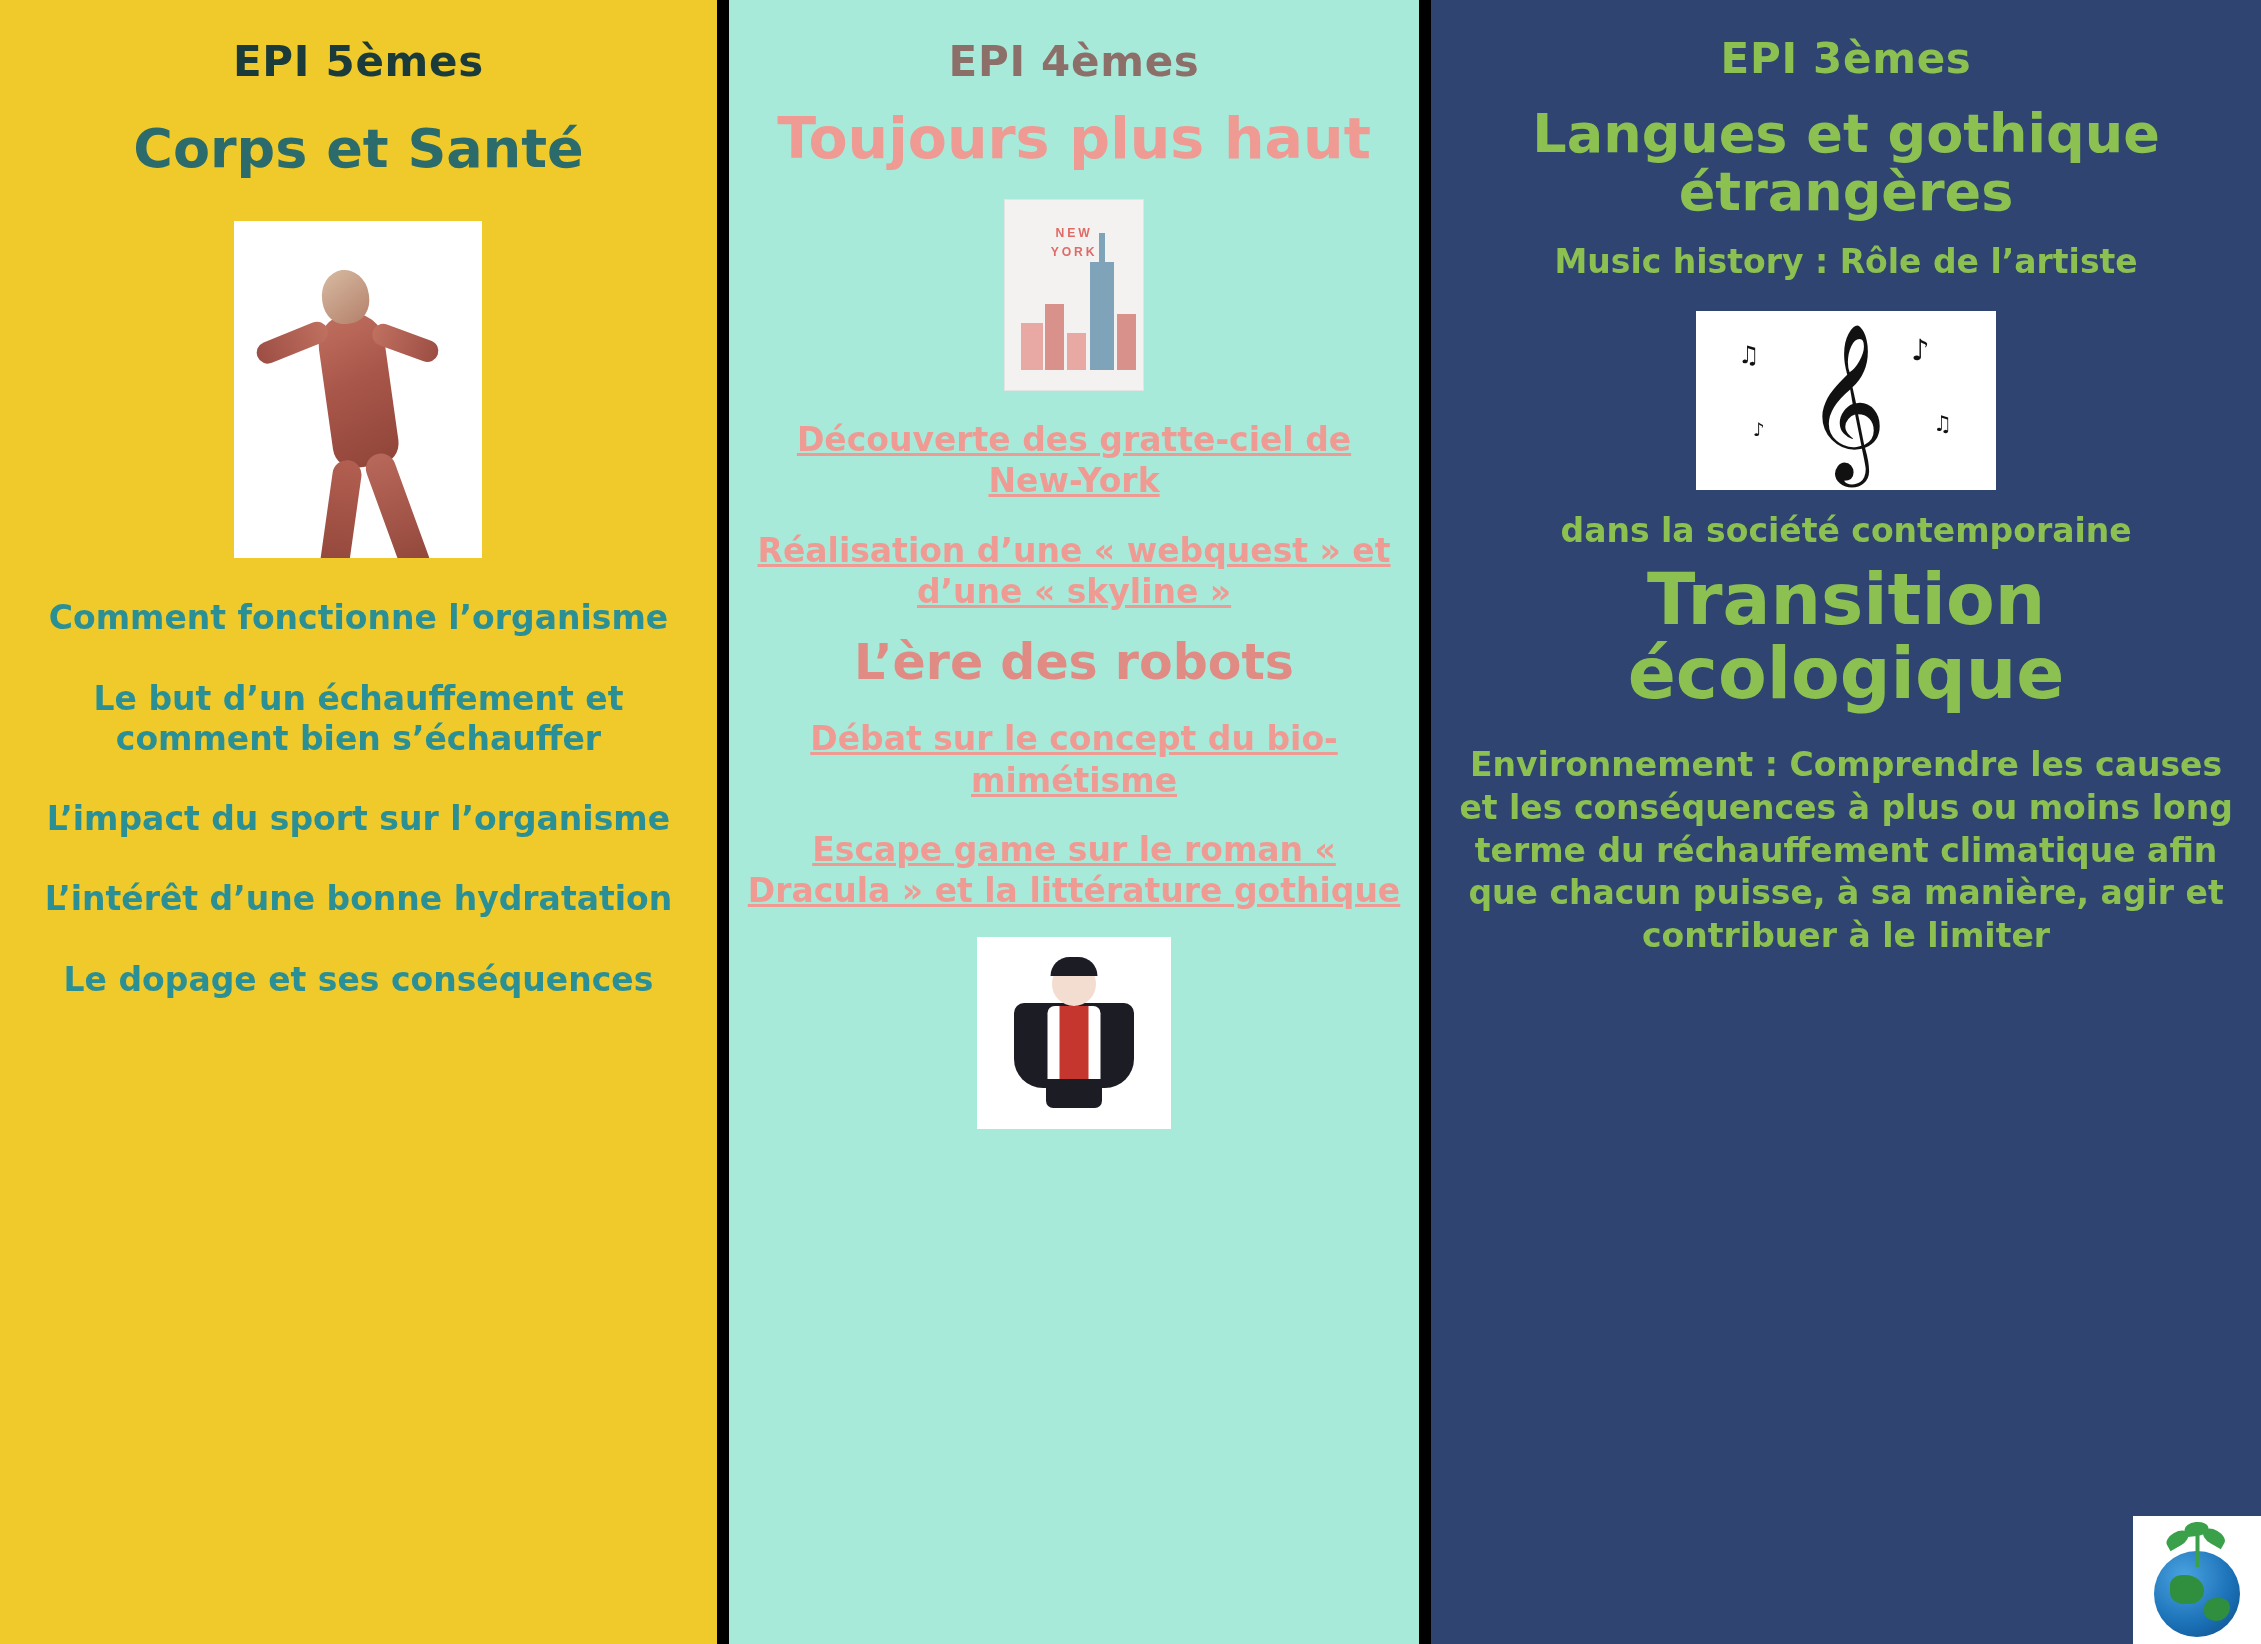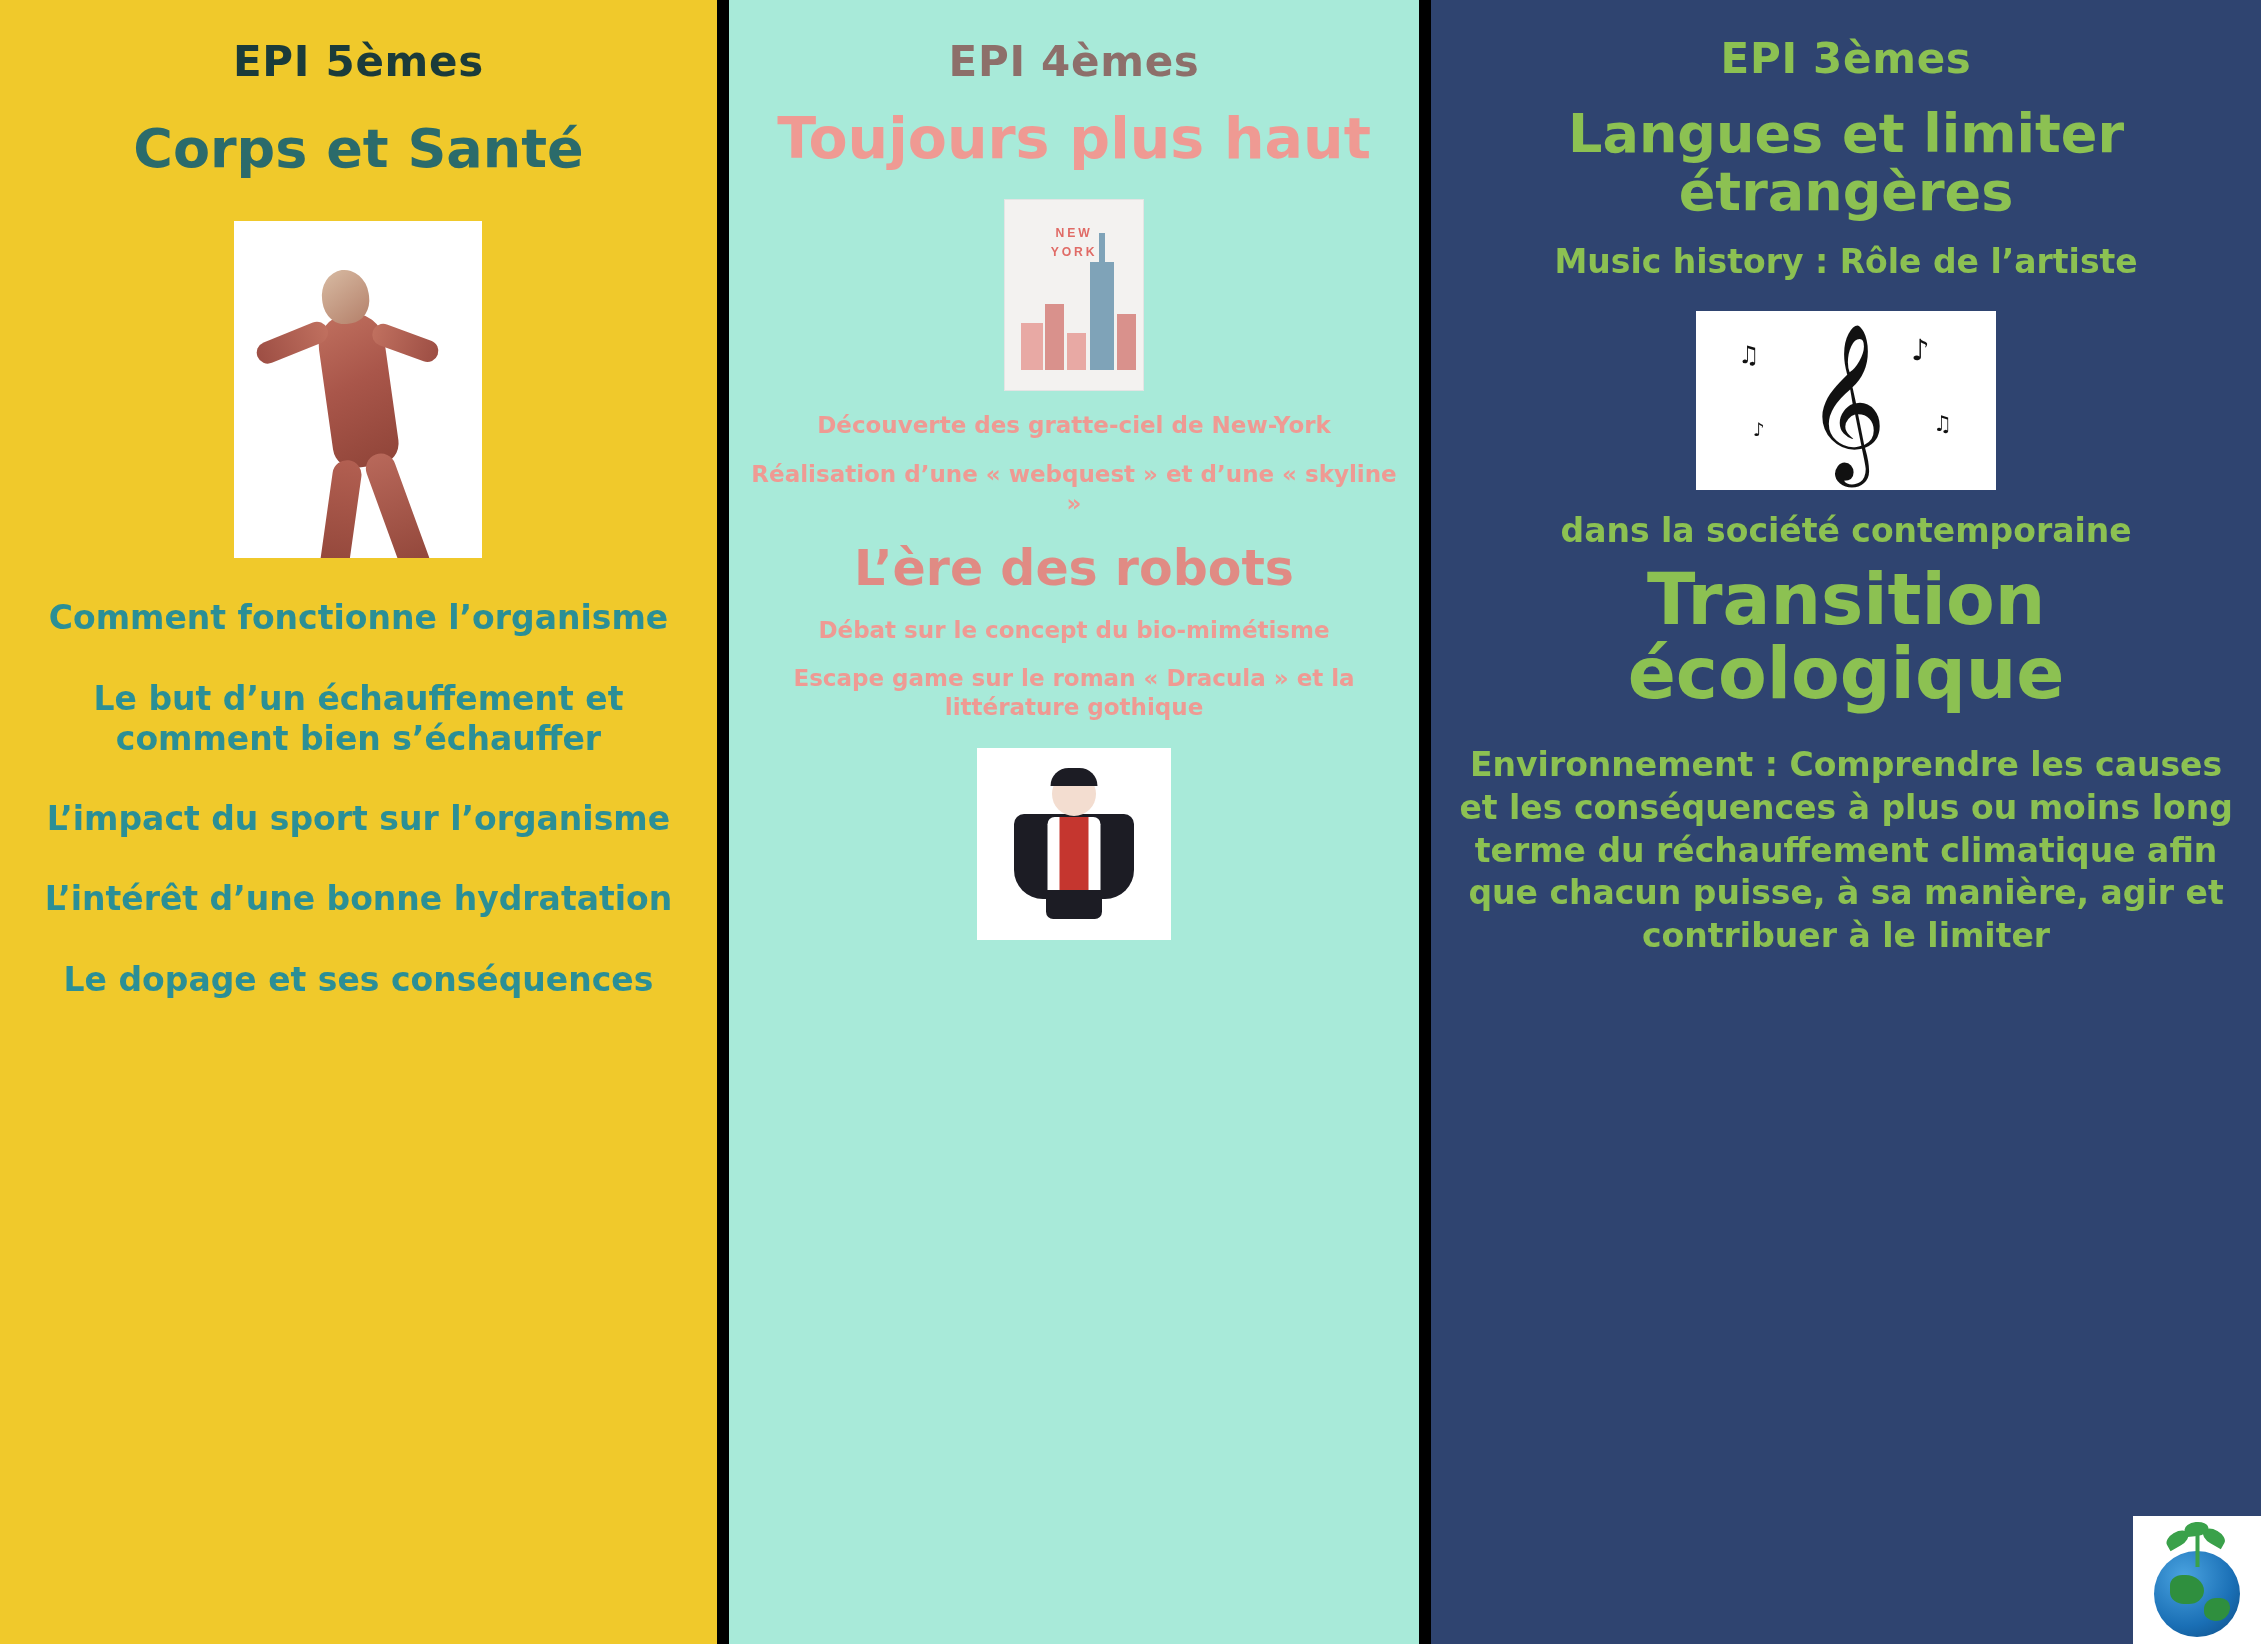--- a/index.html
+++ b/index.html
@@ -104,23 +104,24 @@
     text-align: center;
     line-height: 1.22;
   }
   .item-5 {
     color: #2b8f96;
     font-size: 33px;
     margin-top: 40px;
   }
   .item-4 {
     color: #ef9a93;
-    font-size: 23px;
-    margin-top: 20px;
+    font-size: 33px;
+    margin-top: 28px;
     line-height: 1.25;
+    text-decoration: underline;
   }
   .item-3 {
     color: #8cc152;
     font-size: 33px;
     margin-top: 20px;
     line-height: 1.25;
   }
   .para-3 {
     color: #8cc152;
     font-size: 33px;
@@ -398,21 +399,21 @@
       <div class="drac-legs"></div>
       <div class="drac-head"></div>
       <div class="drac-hair"></div>
     </div>
   </div>
 
   <div class="gap"></div>
 
   <div class="column col-3">
     <div class="epi-label epi-3">EPI 3èmes</div>
-    <div class="big-title title-3">Langues et limiter étrangères</div>
+    <div class="big-title title-3">Langues et gothique étrangères</div>
 
     <div class="item item-3">Music history : Rôle de l’artiste</div>
 
     <div class="img-box img-music">
       <div class="music-glyph">𝄞</div>
       <div class="note-a">♫</div>
       <div class="note-b">♪</div>
       <div class="note-c">♫</div>
       <div class="note-d">♪</div>
     </div>

